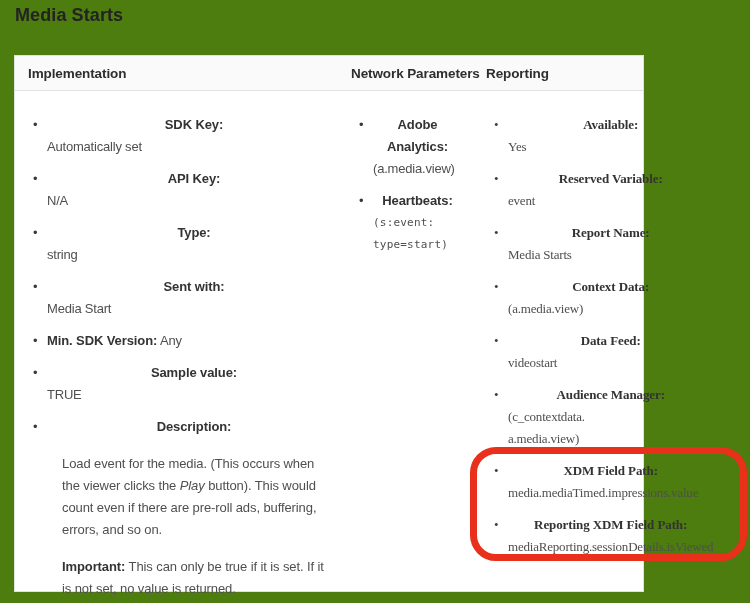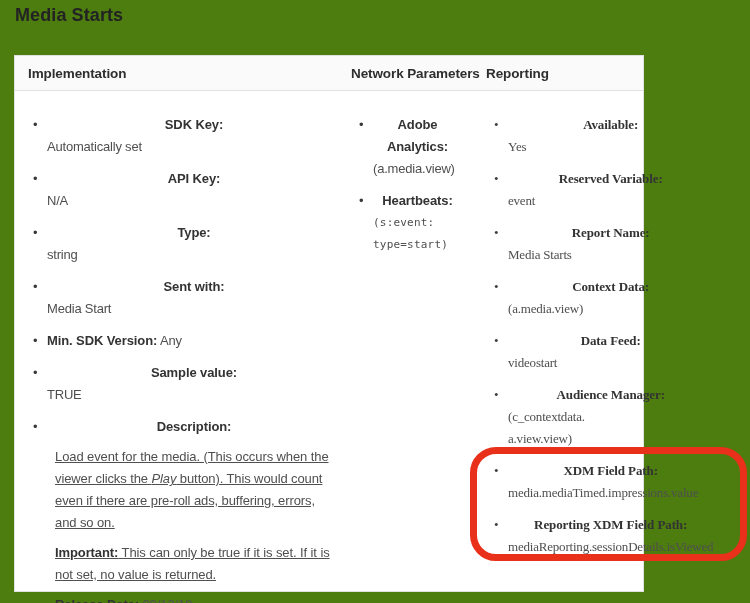--- a/index.html
+++ b/index.html
@@ -57,21 +57,21 @@
   }
   .lbl{display:block;font-weight:700;color:#333333;text-align:center;}
   .val{display:block;color:#4f4f4f;letter-spacing:-0.2px;white-space:nowrap;}
   .val.wrap{white-space:normal;}
   .inline{display:inline;white-space:normal;}
   .col-network li{padding-right:24px;}
   .code{
     font-family:"DejaVu Sans Mono","Liberation Mono",monospace;
     font-size:11px;letter-spacing:0.2px;color:#4f4f4f;
   }
-  .desc p{margin:8px;color:#4f4f4f;text-decoration:underline;}
+  .desc p{margin:15px;color:#4f4f4f;}
   .desc .b{font-weight:700;color:#333333;}
   .desc em{font-style:italic;}
   .annotation{
     position:absolute;
     left:470px;top:447px;
     width:263px;height:100px;
     border:7px solid #e8301b;
     border-radius:26px;
     pointer-events:none;
     background:transparent;
@@ -160,21 +160,21 @@
             <span class="lbl">Context Data:</span>
             <span class="val">(a.media.view)</span>
           </li>
           <li>
             <span class="lbl">Data Feed:</span>
             <span class="val">videostart</span>
           </li>
           <li>
             <span class="lbl">Audience Manager:</span>
             <span class="val">(c_contextdata.</span>
-            <span class="val">a.view.view)</span>
+            <span class="val">a.media.view)</span>
           </li>
           <li>
             <span class="lbl">XDM Field Path:</span>
             <span class="val">media.mediaTimed.impressions.value</span>
           </li>
           <li>
             <span class="lbl">Reporting XDM Field Path:</span>
             <span class="val">mediaReporting.sessionDetails.isViewed</span>
           </li>
         </ul>

